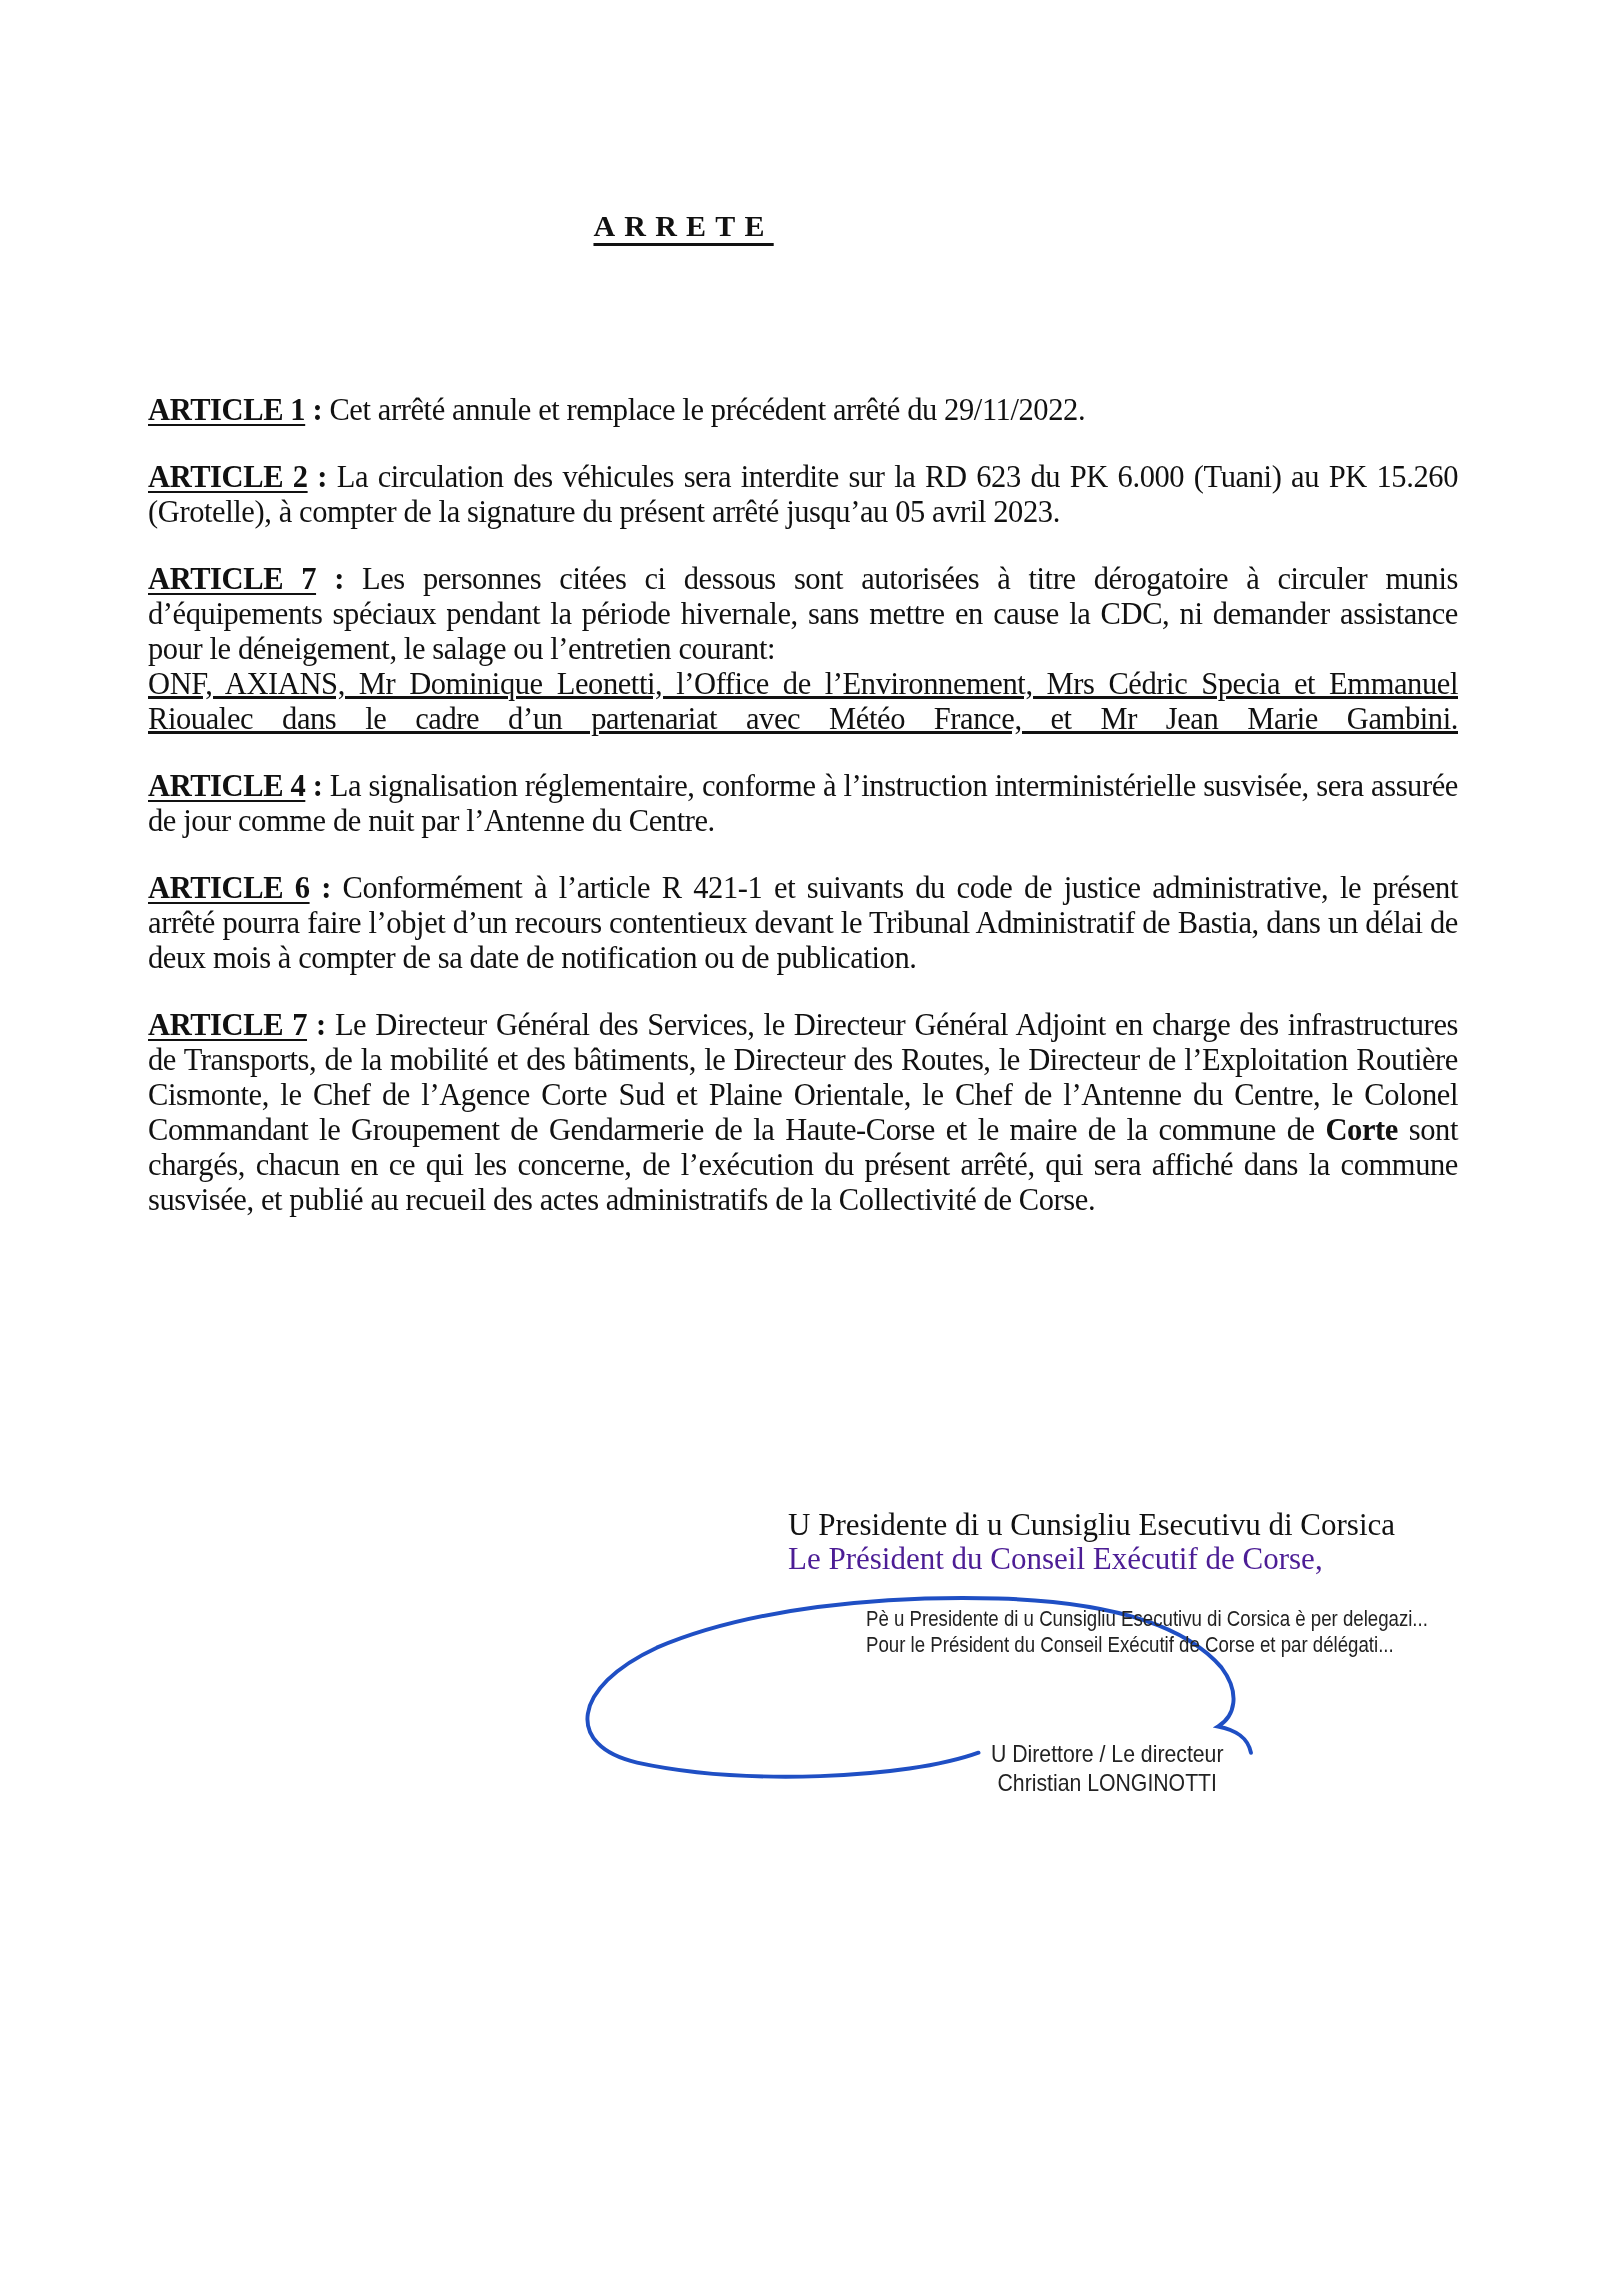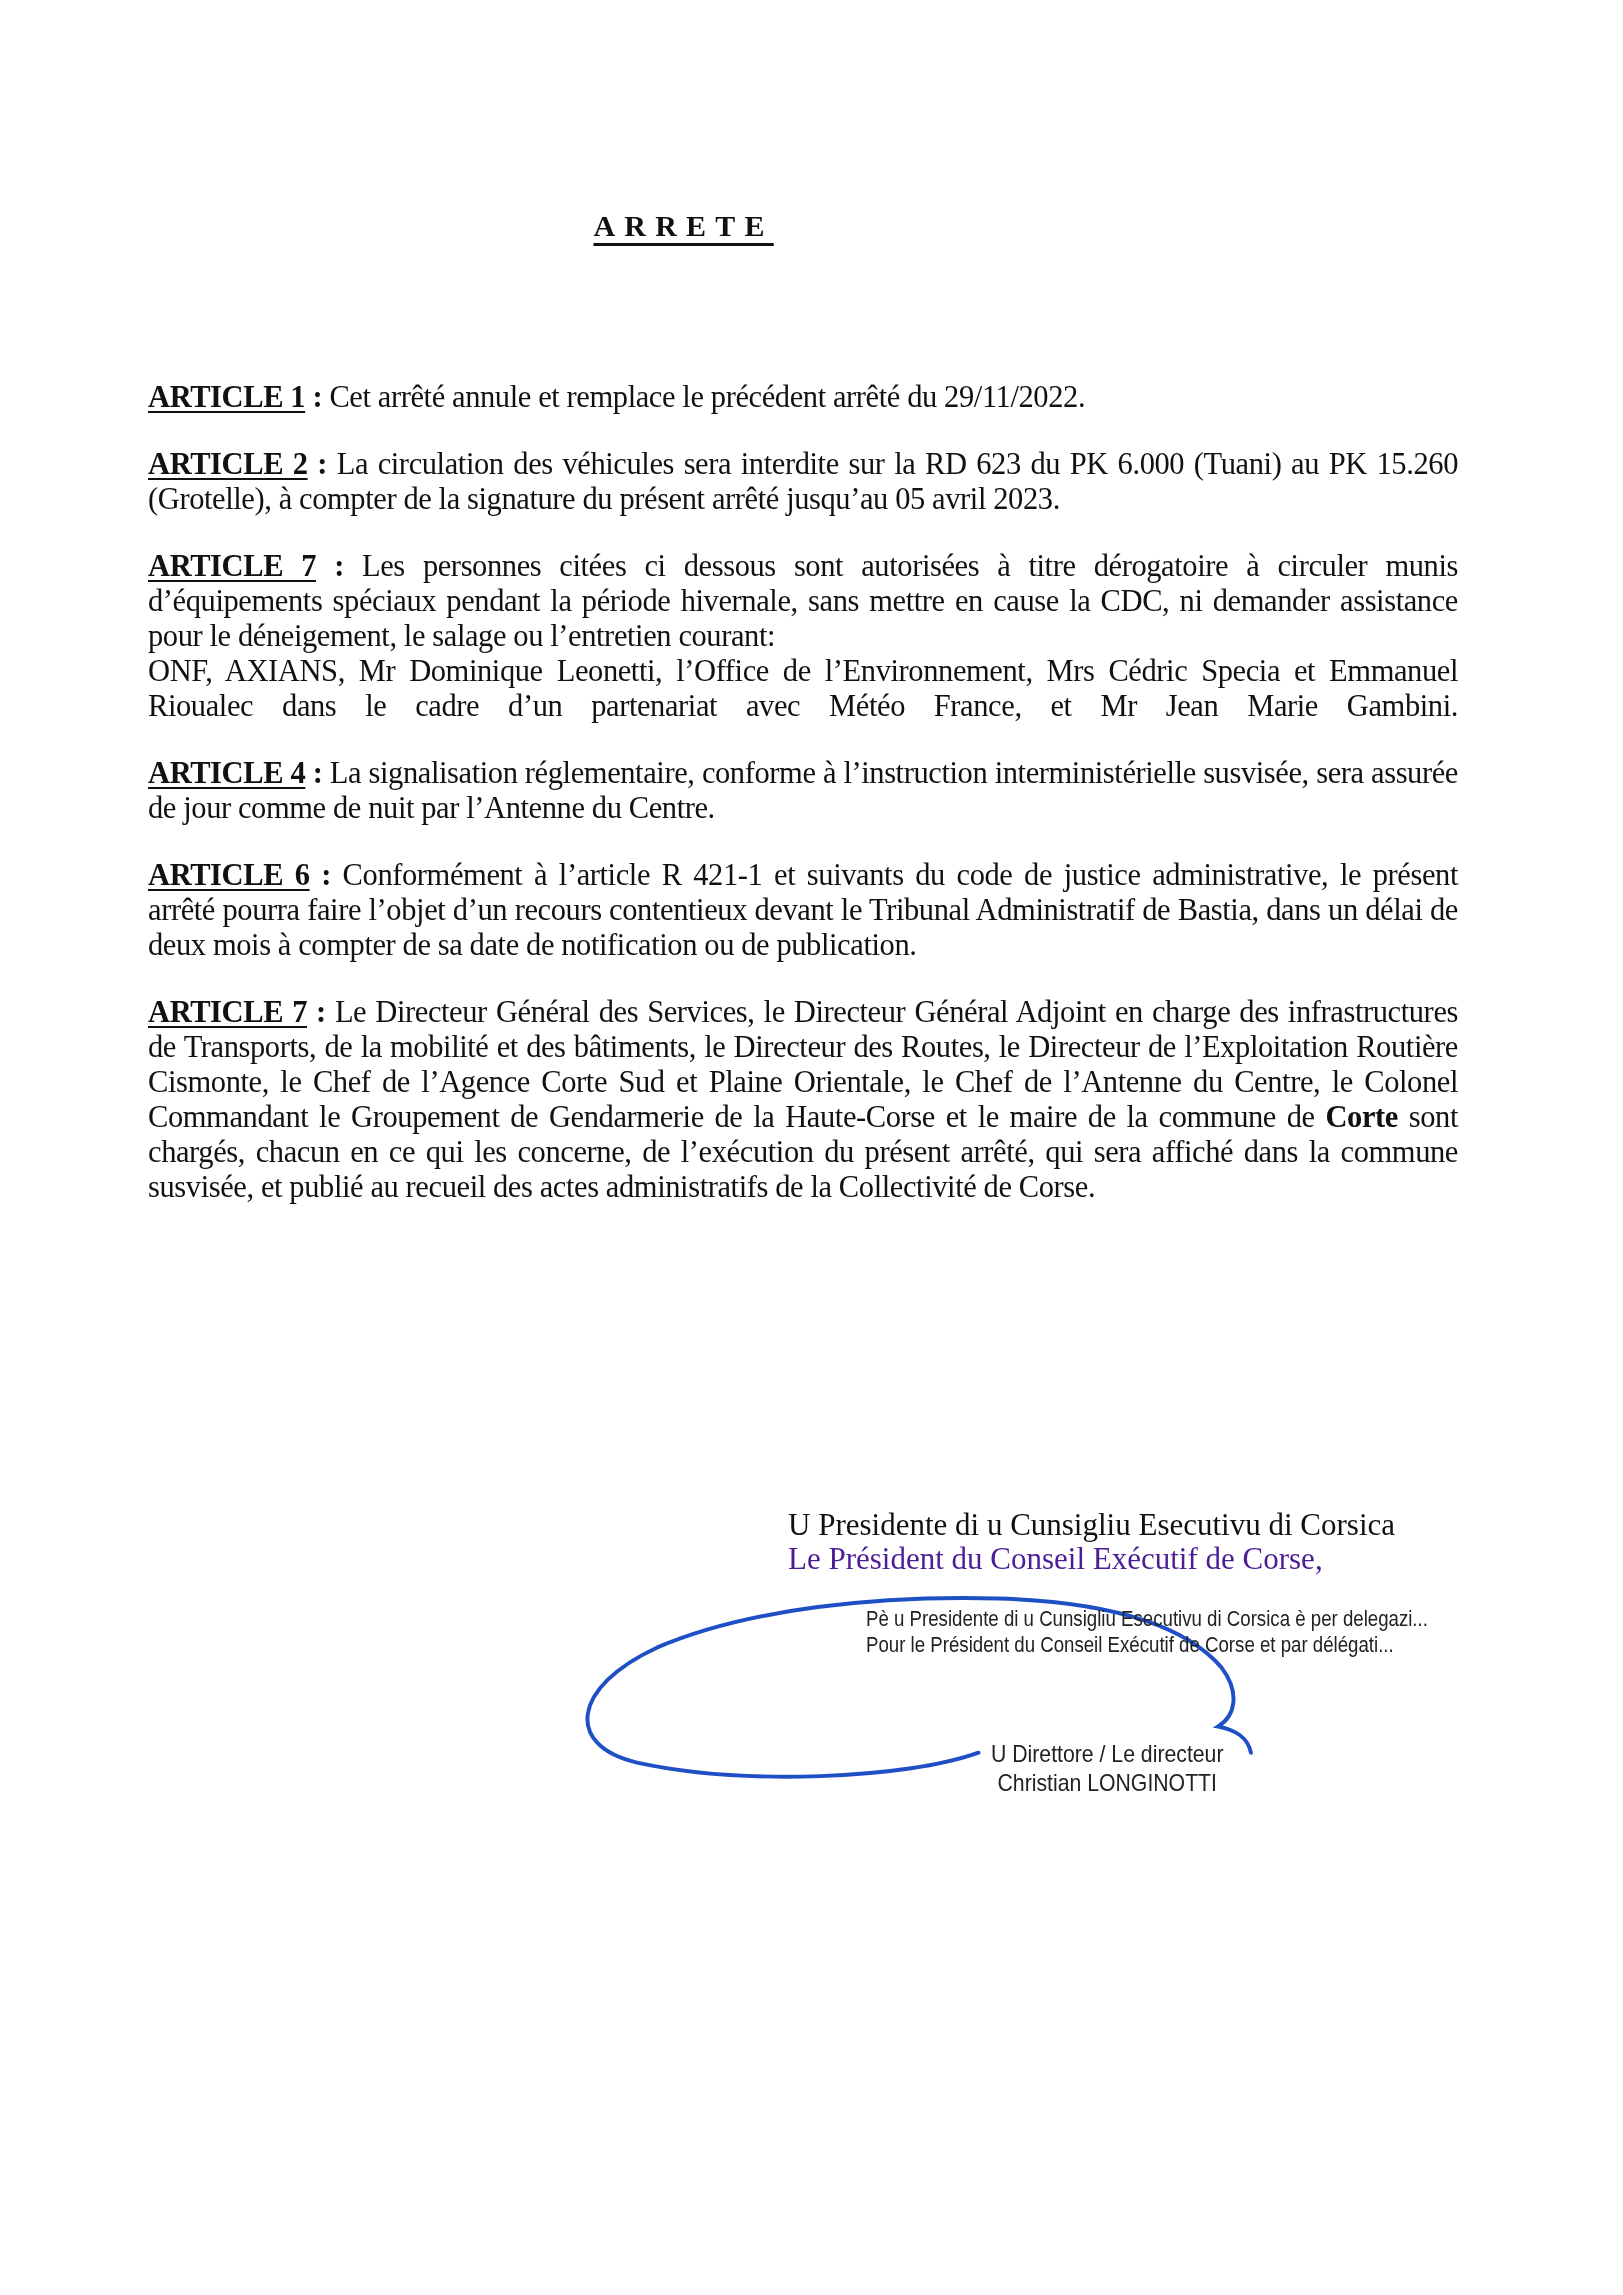--- a/index.html
+++ b/index.html
@@ -35,33 +35,33 @@
     .articles {
       position: absolute;
       left: 148px;
       top: 377px;
       width: 1310px;
     }
     .article {
       font-size: 30.5px;
       line-height: 35px;
       text-align: justify;
-      margin: 3px 0 32px 0;
+      margin: 16px 0 32px 0;
       font-stretch: condensed;
       letter-spacing: -0.4px;
     }
     .article-label {
       font-weight: bold;
       text-decoration: underline;
       text-decoration-thickness: 2px;
       text-underline-offset: 3.9px;
     }
     .article-colon { font-weight: bold; }
     .bold-inline { font-weight: bold; }
-    .art3-list { display: block; text-align: justify; text-align-last: justify; }
+    .art3-list { display: block; text-align: justify; text-align-last: justify; text-decoration: underline; }
     .signature-block {
       position: absolute;
       left: 788px;
       top: 1508px;
       width: 671px;
       font-size: 31px;
       line-height: 34px;
     }
     .signature-block .sig-fr { color: #4c1d95; }
     .stamp {

